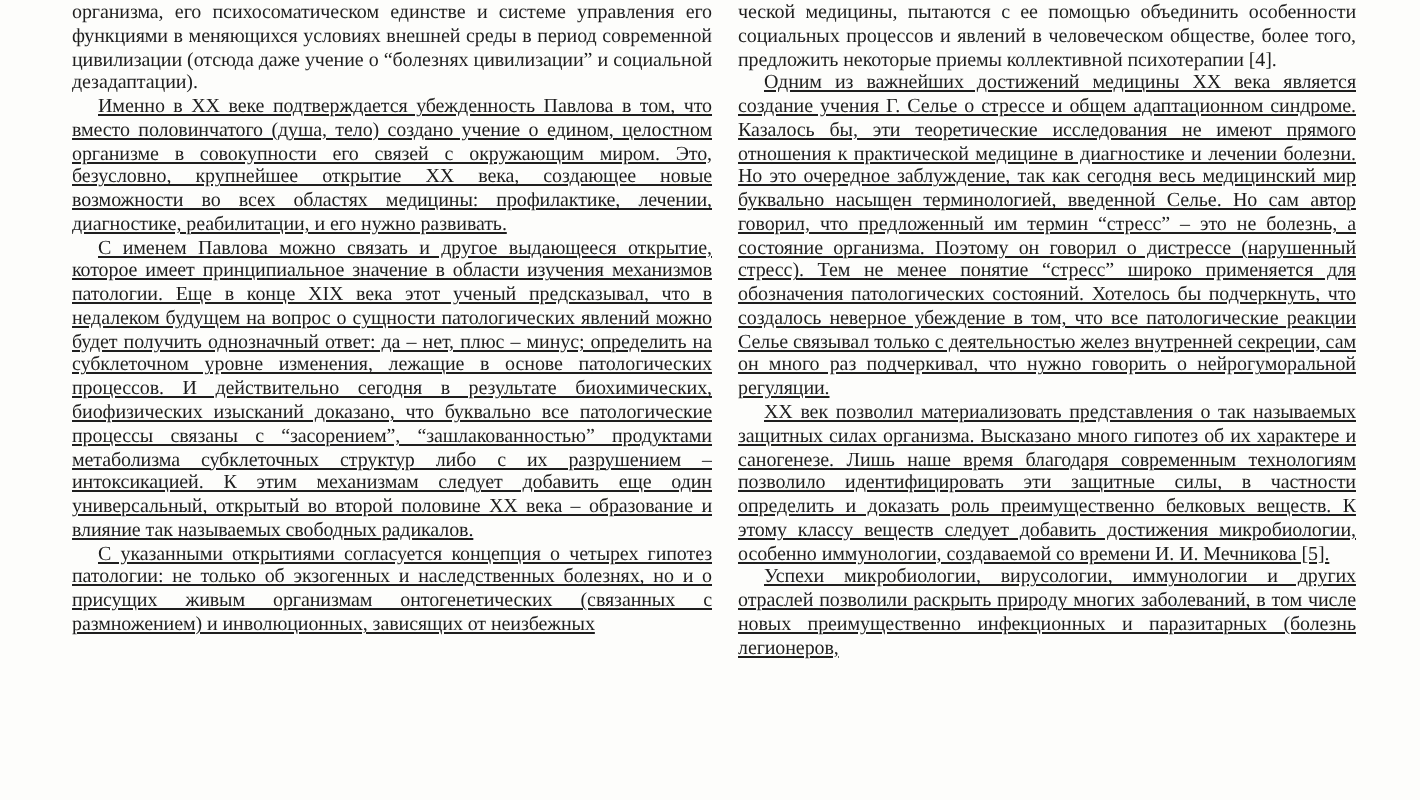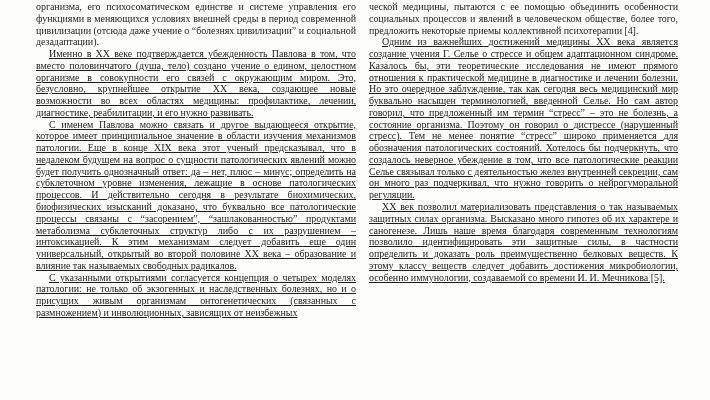--- a/index.html
+++ b/index.html
@@ -43,21 +43,22 @@
 </style>
 </head>
 <body>
 
 <div class="page">
   <div class="columns">
     <div class="col col-left">
       <p>организма, его психосоматическом единстве и системе управления его функциями в меняющихся условиях внешней среды в период современной цивилизации (отсюда даже учение о “болезнях цивилизации” и социальной дезадаптации).</p>
       <p class="indent">Именно в XX веке подтверждается убежденность Павлова в том, что вместо половинчатого (душа, тело) создано учение о едином, целостном организме в совокупности его связей с окружающим миром. Это, безусловно, крупнейшее открытие XX века, создающее новые возможности во всех областях медицины: профилактике, лечении, диагностике, реабилитации, и его нужно развивать.</p>
       <p class="indent">С именем Павлова можно связать и другое выдающееся открытие, которое имеет принципиальное значение в области изучения механизмов патологии. Еще в конце XIX века этот ученый предсказывал, что в недалеком будущем на вопрос о сущности патологических явлений можно будет получить однозначный ответ: да – нет, плюс – минус; определить на субклеточном уровне изменения, лежащие в основе патологических процессов. И действительно сегодня в результате биохимических, биофизических изысканий доказано, что буквально все патологические процессы связаны с “засорением”, “зашлакованностью” продуктами метаболизма субклеточных структур либо с их разрушением – интоксикацией. К этим механизмам следует добавить еще один универсальный, открытый во второй половине XX века – образование и влияние так называемых свободных радикалов.</p>
-      <p class="indent">С указанными открытиями согласуется концепция о четырех моделях патологии: не только об экзогенных и наследственных болезнях, но и о присущих живым организмам онтогенетических (связанных с размножением) и инволюционных, зависящих от неизбежных</p>
+      <p class="indent">С указанными открытиями согласуется концепция о четырех гипотез патологии: не только об экзогенных и наследственных болезнях, но и о присущих живым организмам онтогенетических (связанных с размножением) и инволюционных, зависящих от неизбежных</p>
     </div>
     <div class="col col-right">
       <p>ческой медицины, пытаются с ее помощью объединить особенности социальных процессов и явлений в человеческом обществе, более того, предложить некоторые приемы коллективной психотерапии [4].</p>
       <p class="indent">Одним из важнейших достижений медицины XX века является создание учения Г. Селье о стрессе и общем адаптационном синдроме. Казалось бы, эти теоретические исследования не имеют прямого отношения к практической медицине в диагностике и лечении болезни. Но это очередное заблуждение, так как сегодня весь медицинский мир буквально насыщен терминологией, введенной Селье. Но сам автор говорил, что предложенный им термин “стресс” – это не болезнь, а состояние организма. Поэтому он говорил о дистрессе (нарушенный стресс). Тем не менее понятие “стресс” широко применяется для обозначения патологических состояний. Хотелось бы подчеркнуть, что создалось неверное убеждение в том, что все патологические реакции Селье связывал только с деятельностью желез внутренней секреции, сам он много раз подчеркивал, что нужно говорить о нейрогуморальной регуляции.</p>
       <p class="indent">XX век позволил материализовать представления о так называемых защитных силах организма. Высказано много гипотез об их характере и саногенезе. Лишь наше время благодаря современным технологиям позволило идентифицировать эти защитные силы, в частности определить и доказать роль преимущественно белковых веществ. К этому классу веществ следует добавить достижения микробиологии, особенно иммунологии, создаваемой со времени И. И. Мечникова [5].</p>
+      <p class="indent">Успехи микробиологии, вирусологии, иммунологии и других отраслей позволили раскрыть природу многих заболеваний, в том числе новых преимущественно инфекционных и паразитарных (болезнь легионеров,</p>
     </div>
   </div>
 </div>
 
 </body></html>

